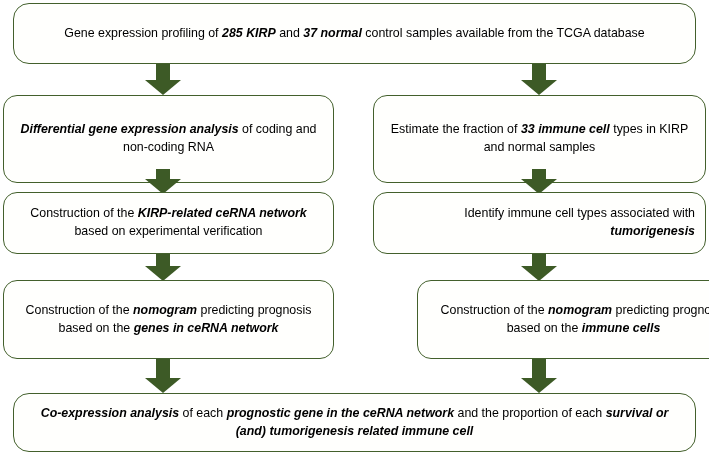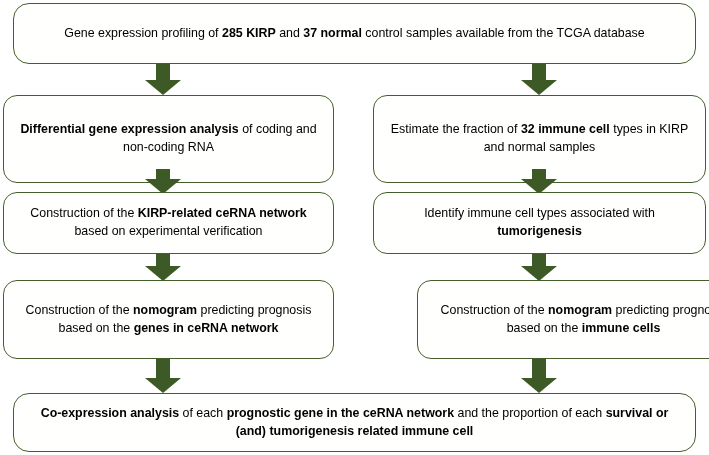--- a/index.html
+++ b/index.html
@@ -31,21 +31,21 @@
     display: flex;
     align-items: center;
     justify-content: center;
     text-align: center;
     padding: 4px 10px;
     color: #000000;
     font-size: 12.4px;
     line-height: 1.45;
   }
   .node .txt { display: block; width: 100%; }
-  .node b { font-weight: bold; }
+  .node b { font-weight: bold; font-style: italic; }
 
   
   .node-top {
     left: 13px;  top: 3px;
     width: 683px; height: 61px;
     border-radius: 16px;
   }
   .node-bottom {
     left: 13px;  top: 393px;
     width: 683px; height: 59px;
@@ -130,36 +130,36 @@
   </div>
   <div class="arrow a-r1">
     <span class="stem" style="background: rgb(61, 90, 38);"></span>
     <span class="head" style="border-top-color: rgb(61, 90, 38);"></span>
   </div>
 
   <div class="node col-left row-1" style="border-color: rgb(67, 96, 44); background: rgb(255, 255, 253); color: rgb(0, 0, 0);">
     <span class="txt"><b>Differential gene expression analysis</b> of coding and non-coding RNA</span>
   </div>
   <div class="node col-right row-1" style="border-color: rgb(67, 96, 44); background: rgb(255, 255, 253); color: rgb(0, 0, 0);">
-    <span class="txt">Estimate the fraction of <b>32 immune cell</b> types in KIRP and normal samples</span>
+    <span class="txt">Estimate the fraction of <b>33 immune cell</b> types in KIRP and normal samples</span>
   </div>
 
   <div class="arrow a-l2">
     <span class="stem" style="background: rgb(61, 90, 38);"></span>
     <span class="head" style="border-top-color: rgb(61, 90, 38);"></span>
   </div>
   <div class="arrow a-r2">
     <span class="stem" style="background: rgb(61, 90, 38);"></span>
     <span class="head" style="border-top-color: rgb(61, 90, 38);"></span>
   </div>
 
   <div class="node col-left row-2" style="border-color: rgb(67, 96, 44); background: rgb(255, 255, 253); color: rgb(0, 0, 0);">
     <span class="txt">Construction of the <b>KIRP-related ceRNA network</b> based on experimental verification</span>
   </div>
-  <div class="node col-right row-2" style="border-color: rgb(67, 96, 44); background: rgb(255, 255, 253); color: rgb(0, 0, 0);">
+  <div class="node col-right row-2" style="border-color: rgb(67, 96, 44); background: rgb(255, 255, 253); color: rgb(0, 0, 0); text-align: right;">
     <span class="txt">Identify immune cell types associated with <b>tumorigenesis</b></span>
   </div>
 
   <div class="arrow a-l3">
     <span class="stem" style="background: rgb(61, 90, 38);"></span>
     <span class="head" style="border-top-color: rgb(61, 90, 38);"></span>
   </div>
   <div class="arrow a-r3">
     <span class="stem" style="background: rgb(61, 90, 38);"></span>
     <span class="head" style="border-top-color: rgb(61, 90, 38);"></span>

